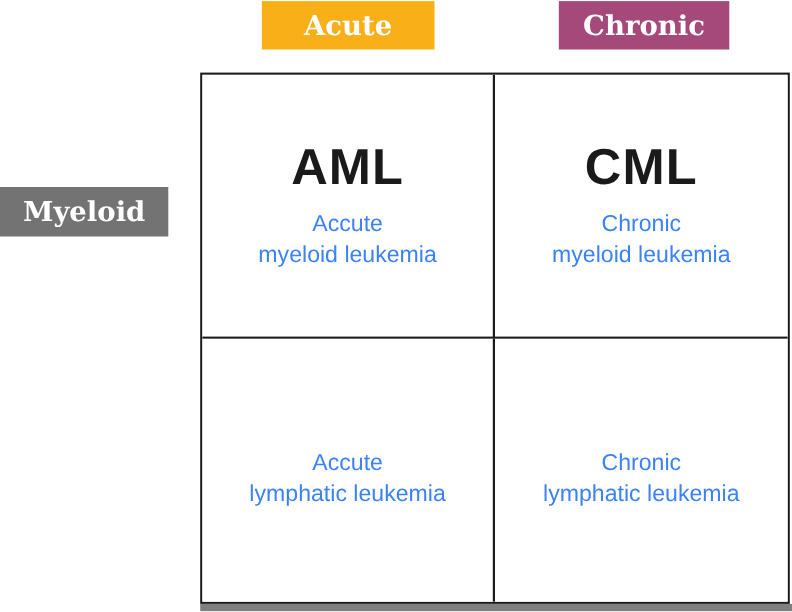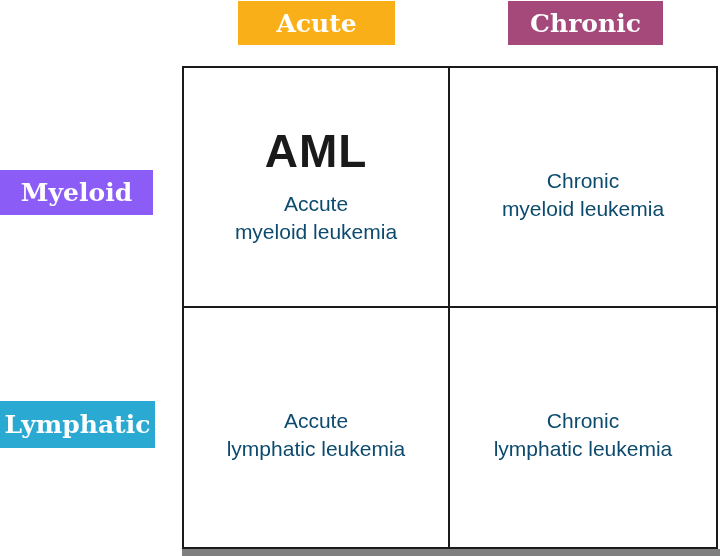--- a/index.html
+++ b/index.html
@@ -69,21 +69,21 @@
     font-size: 46px;
     font-weight: bold;
     color: #1a1a1a;
     letter-spacing: 1px;
     line-height: 1;
   }
   .cell-name {
     margin-top: 16px;
     font-size: 21px;
     line-height: 28px;
-    color: #0c4a6e;
+    color: #3b82f6;
     text-align: center;
   }
   .cell-name span { display: block; }
 
   
   .bottom-strip {
     position: absolute;
     left: 182px;
     top: 549px;
     width: 538px;
@@ -92,35 +92,35 @@
 </style>
 </head>
 <body>
 
 <div class="stage">
 
   <div class="col-header acute" style="background-color: rgb(249, 175, 24);">Acute</div>
 
   <div class="col-header chronic" style="background-color: rgb(164, 73, 122);">Chronic</div>
 
-  <div class="row-header myeloid" style="background-color: #8b5cf6;">Myeloid</div>
+  <div class="row-header myeloid" style="background-color: #737373;">Myeloid</div>
 
-  <div class="row-header lymphatic" style="background-color: rgb(42, 170, 211);">Lymphatic</div>
 
   <div class="grid">
 
     <div class="cell c0">
       <div class="cell-abbr">AML</div>
       <div class="cell-name">
         <span>Accute</span>
         <span>myeloid leukemia</span>
       </div>
     </div>
 
     <div class="cell c1">
+      <div class="cell-abbr">CML</div>
       <div class="cell-name">
         <span>Chronic</span>
         <span>myeloid leukemia</span>
       </div>
     </div>
 
     <div class="cell c2">
       <div class="cell-name">
         <span>Accute</span>
         <span>lymphatic leukemia</span>

